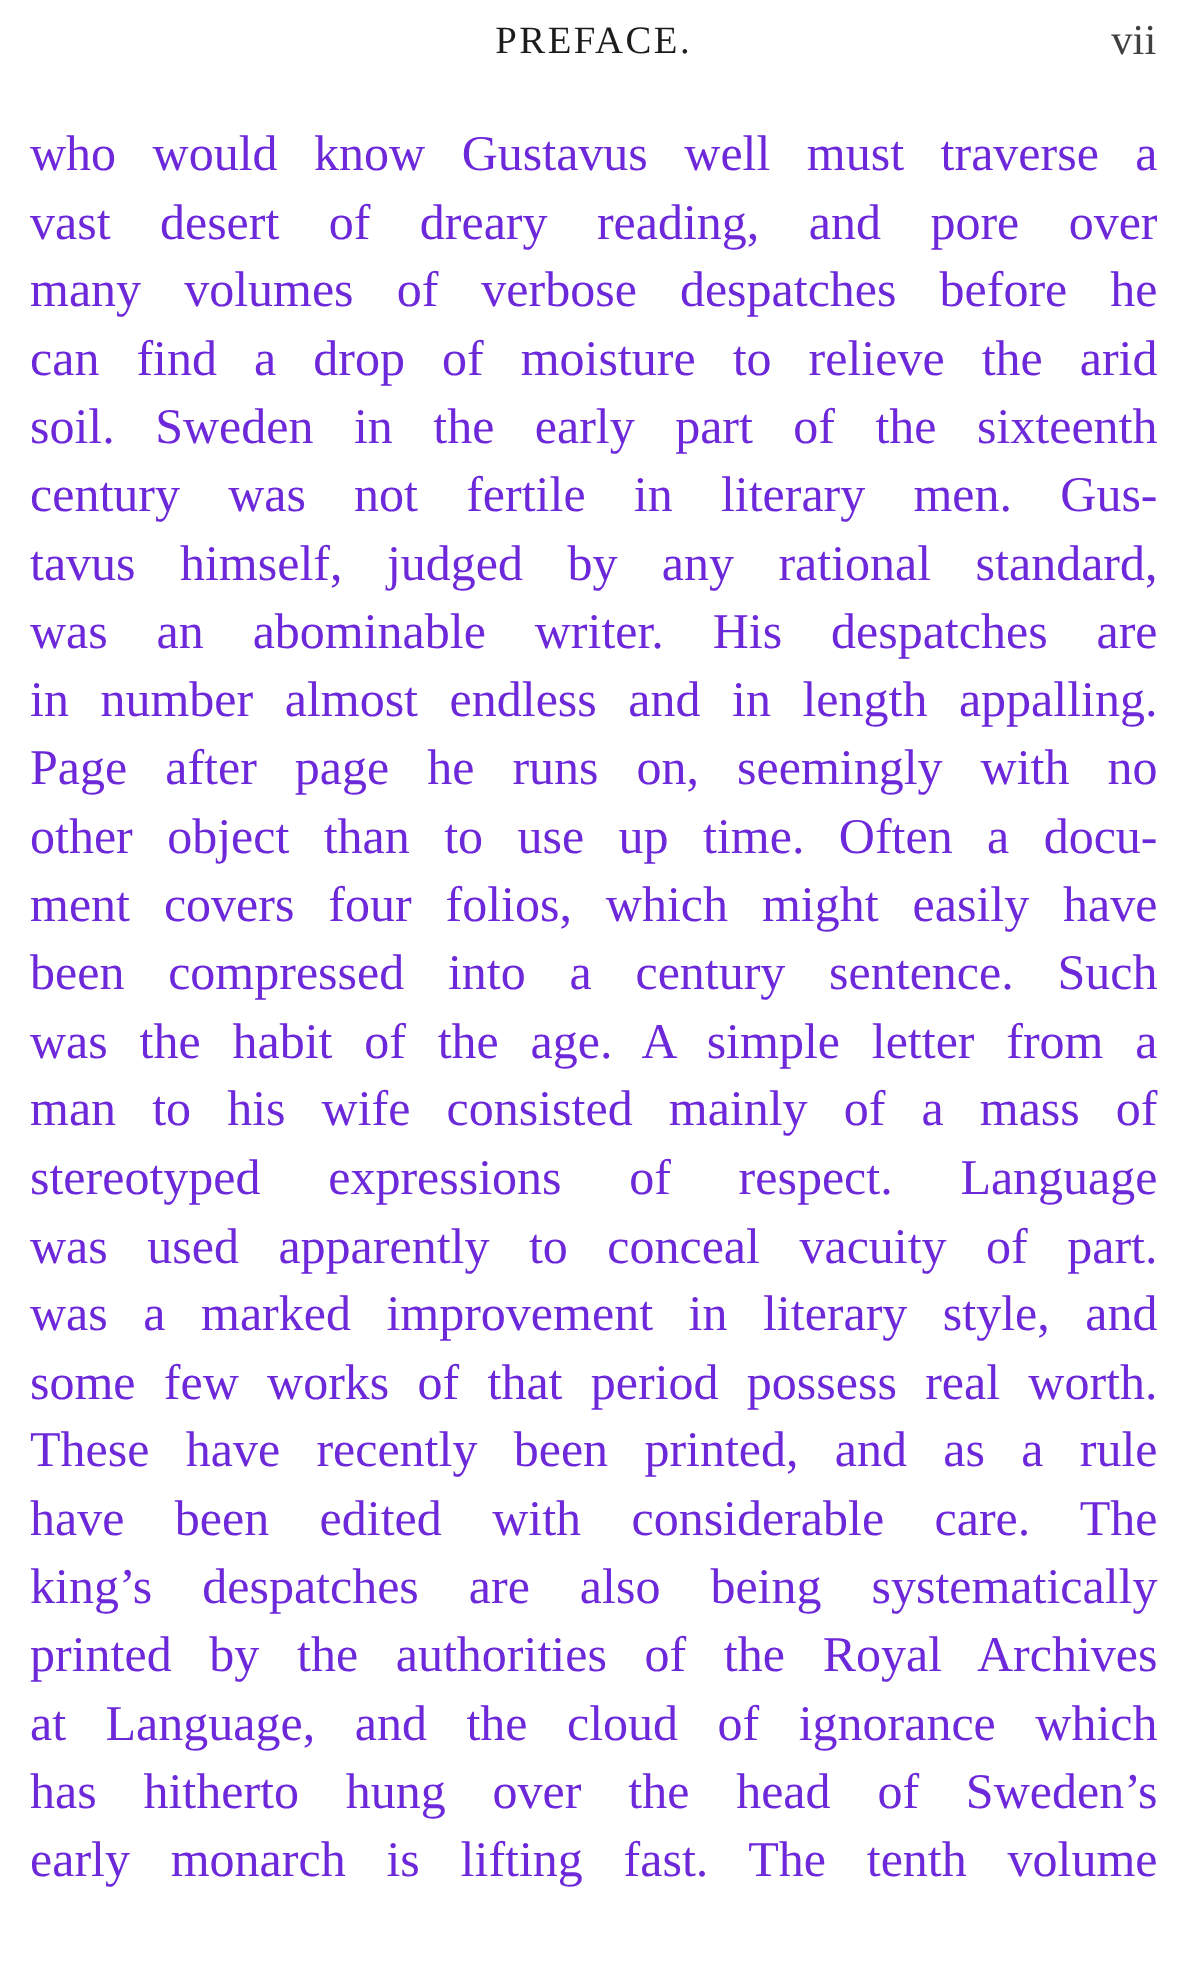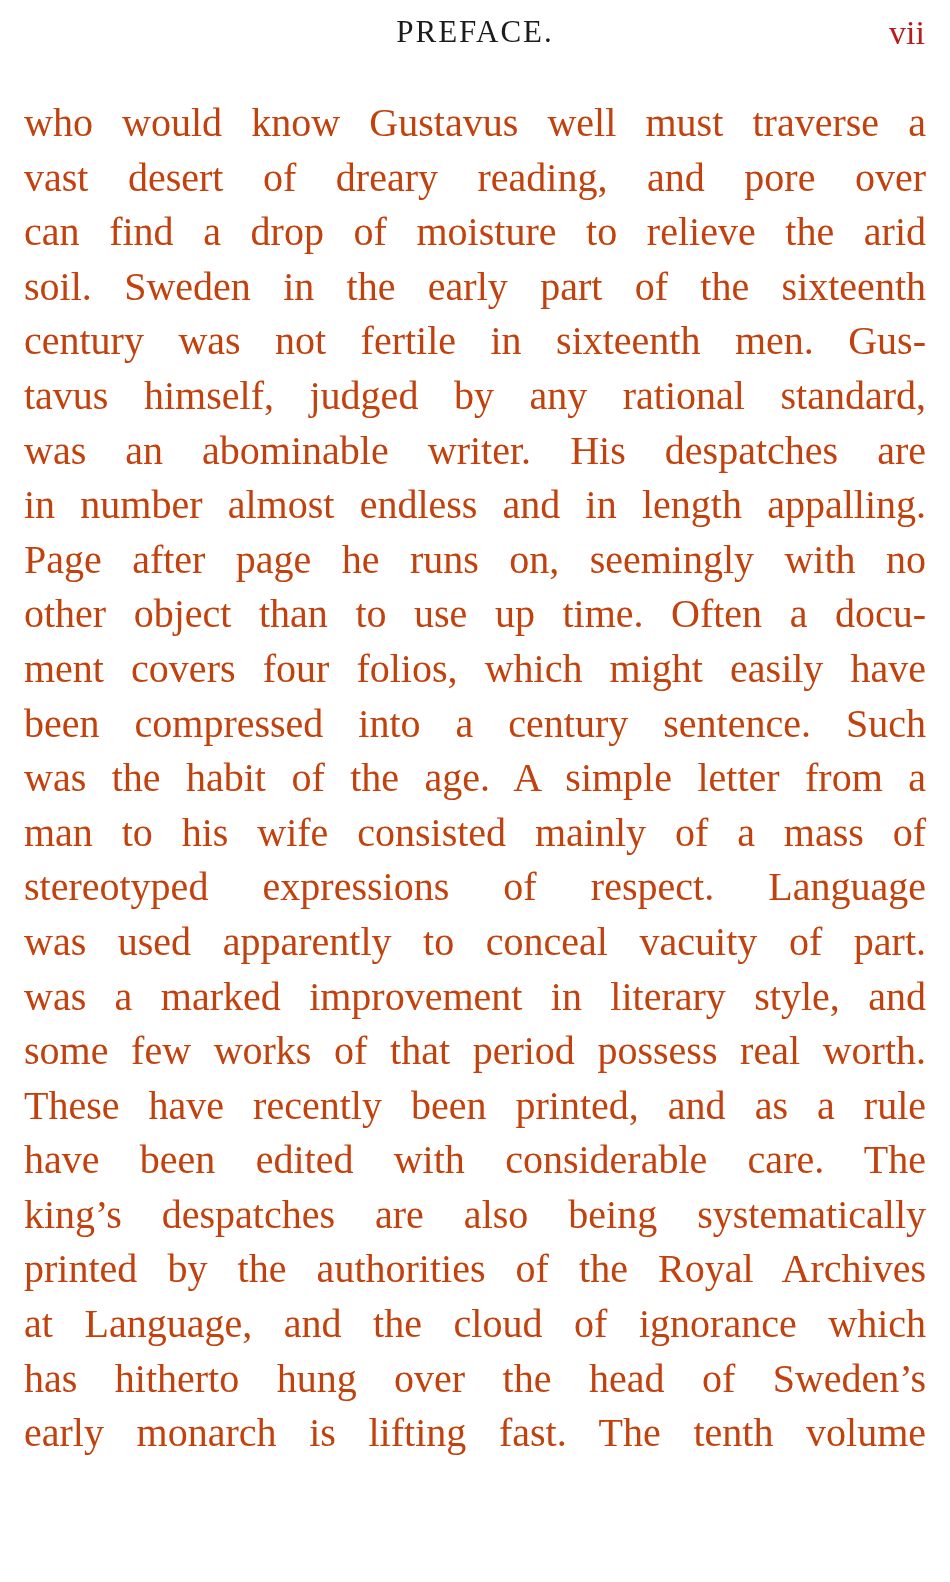--- a/index.html
+++ b/index.html
@@ -30,52 +30,53 @@
     text-align: center;
     font-size: 31px;
     letter-spacing: 2px;
     color: #1c1c1c;
   }
   .head-pagenum {
     position: absolute;
     right: 0;
     top: 0;
     font-size: 34px;
-    color: #b91c1c;
+    color: #404040;
   }
   .body-text {
     position: absolute;
     top: 96px;
     left: 24px;
     width: 902px;
   }
   .text-line {
     font-size: 40px;
     line-height: 54.6px;
     height: 54.6px;
     white-space: normal;
     text-align: justify;
     text-align-last: justify;
-    color: #c2410c;
+    color: #6d28d9;
   }
 </style>
 </head>
 <body>
 
 <div class="page">
   <div class="running-head">
     <div class="head-title">PREFACE.</div>
     <div class="head-pagenum">vii</div>
   </div>
   <div class="body-text">
       <div class="text-line">who would know Gustavus well must traverse a</div>
       <div class="text-line">vast desert of dreary reading, and pore over</div>
+      <div class="text-line">many volumes of verbose despatches before he</div>
       <div class="text-line">can find a drop of moisture to relieve the arid</div>
       <div class="text-line">soil. Sweden in the early part of the sixteenth</div>
-      <div class="text-line">century was not fertile in sixteenth men. Gus-</div>
+      <div class="text-line">century was not fertile in literary men. Gus-</div>
       <div class="text-line">tavus himself, judged by any rational standard,</div>
       <div class="text-line">was an abominable writer. His despatches are</div>
       <div class="text-line">in number almost endless and in length appalling.</div>
       <div class="text-line">Page after page he runs on, seemingly with no</div>
       <div class="text-line">other object than to use up time. Often a docu-</div>
       <div class="text-line">ment covers four folios, which might easily have</div>
       <div class="text-line">been compressed into a century sentence. Such</div>
       <div class="text-line">was the habit of the age. A simple letter from a</div>
       <div class="text-line">man to his wife consisted mainly of a mass of</div>
       <div class="text-line">stereotyped expressions of respect. Language</div>

